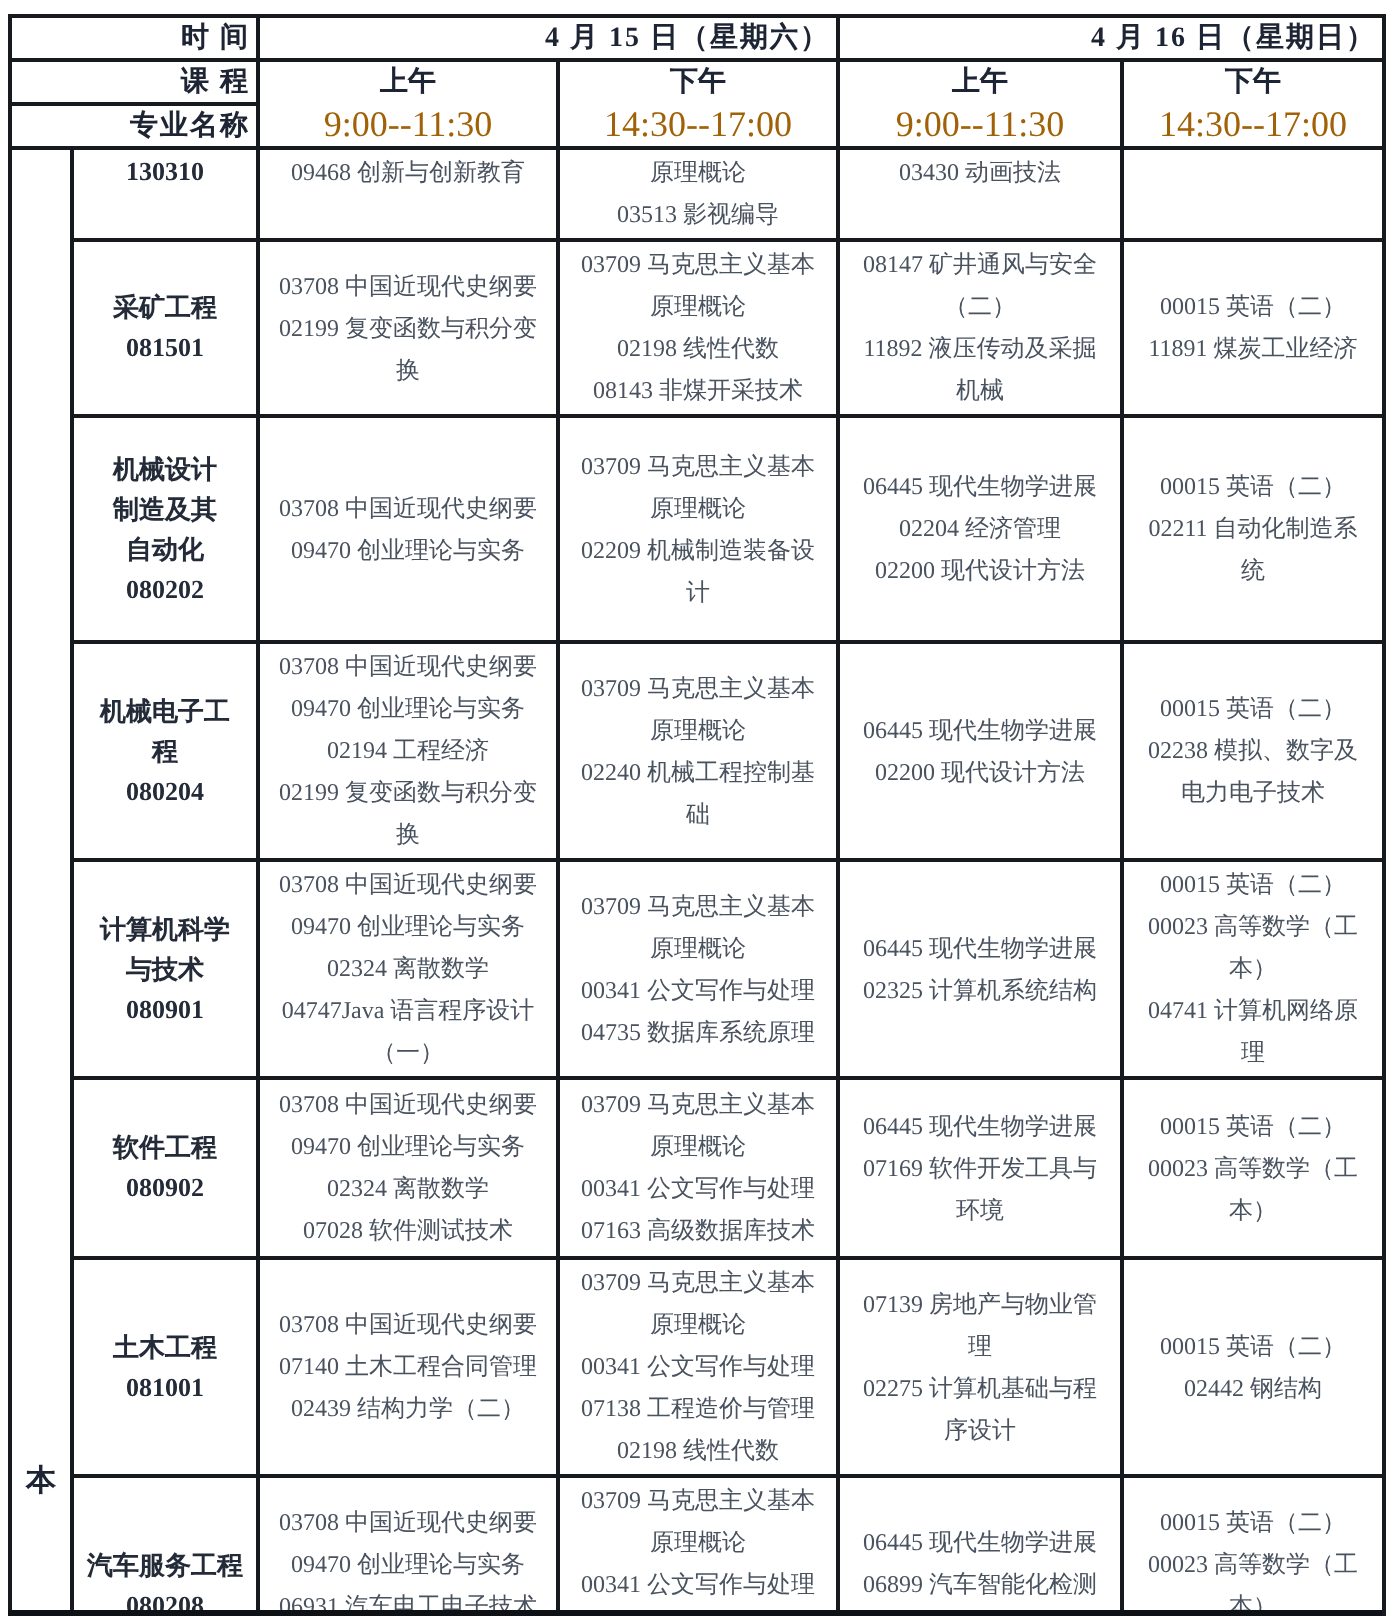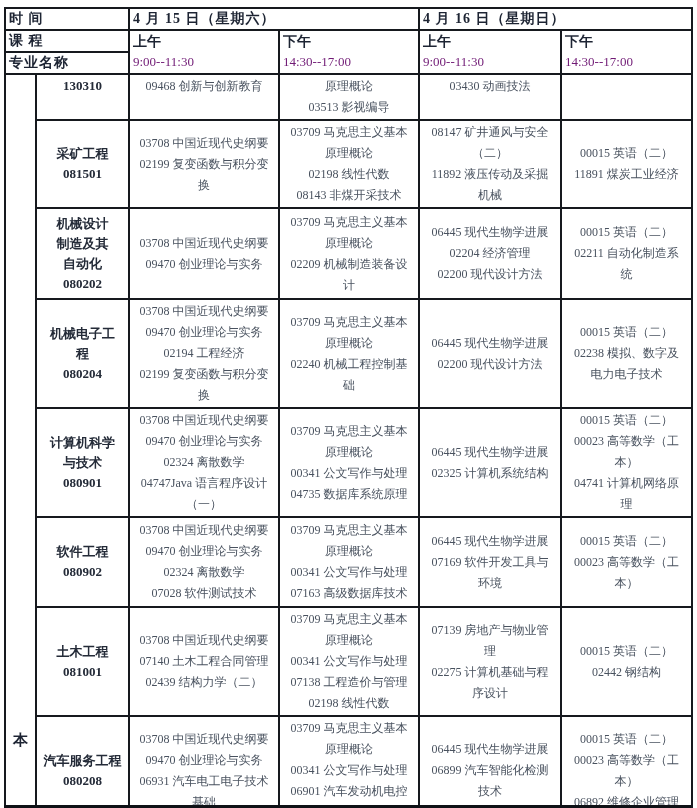--- a/index.html
+++ b/index.html
@@ -7,26 +7,26 @@
     width:697px; height:808px; overflow:hidden;
     font-family:"Liberation Serif","DejaVu Serif",serif;
   }
   .page { position:relative; width:697px; height:808px; background:#ffffff; }
   table.sched {
     position:absolute; left:4px; top:7px; width:687px;
     border-collapse:collapse; table-layout:fixed;
   }
   td { border:2px solid #16191e; padding:1px 3px; overflow:hidden; }
   .hdr {
-    text-align:left; font-weight:bold; color:#1d2433; font-size:14px;
+    text-align:right; font-weight:bold; color:#1d2433; font-size:14px;
     vertical-align:middle; letter-spacing:1px;margin-top:43px;
   }
-  .session-cell { text-align:left; vertical-align:middle; }
+  .session-cell { text-align:center; vertical-align:middle; }
   .period { font-weight:bold; color:#1d2433; font-size:14px; line-height:20px; }
-  .time { font-weight:normal; color:#701a75; font-size:13px; line-height:20px; }
+  .time { font-weight:normal; color:#a16207; font-size:18px; line-height:20px; }
   .level-cell {
     vertical-align:top; text-align:center; font-weight:bold;
     font-size:15px; color:#1d2433; padding-top:656px;
   }
   .major {
     text-align:center; vertical-align:middle; font-weight:bold;
     font-size:13px; color:#242b38; line-height:20px; white-space:pre-line;
   }
   .course {
     text-align:center; vertical-align:middle; font-size:12px; color:#49525f;
@@ -102,21 +102,21 @@
 02198 线性代数
 08143 非煤开采技术</td>
       <td class="course">08147 矿井通风与安全
 （二）
 11892 液压传动及采掘
 机械</td>
       <td class="course">00015 英语（二）
 11891 煤炭工业经济</td>
     </tr>
 
-    <tr style="height: 91px;">
+    <tr style="height: 113px;">
       <td class="major">机械设计
 制造及其
 自动化
 080202</td>
       <td class="course">03708 中国近现代史纲要
 09470 创业理论与实务</td>
       <td class="course">03709 马克思主义基本
 原理概论
 02209 机械制造装备设
 计</td>

